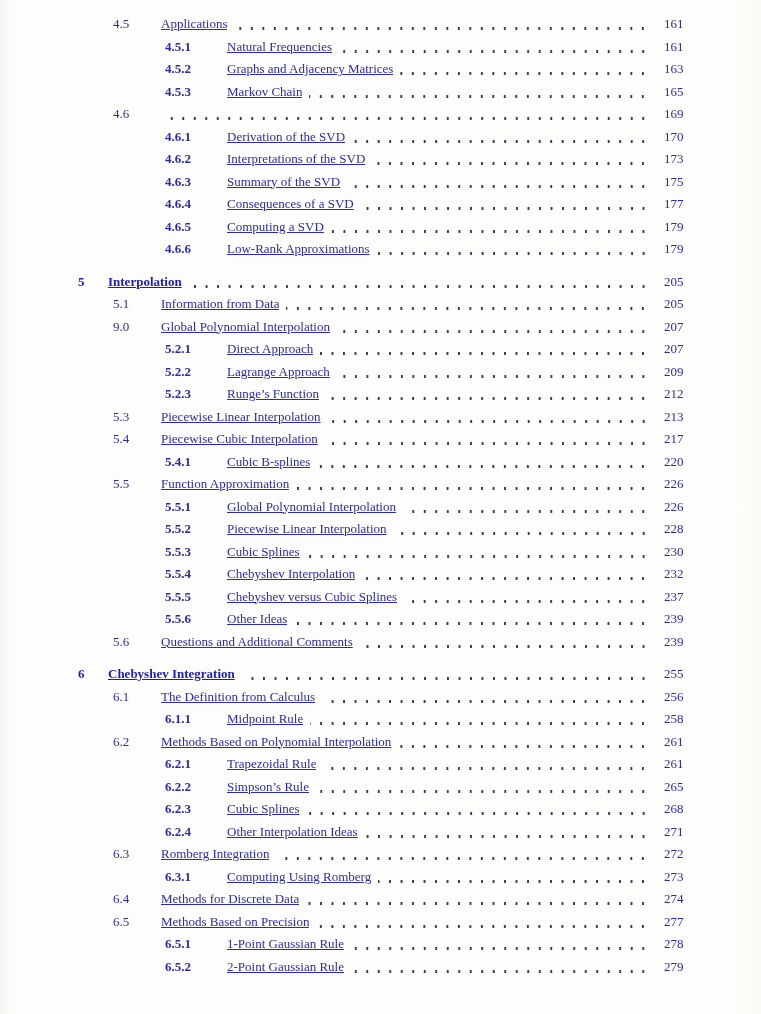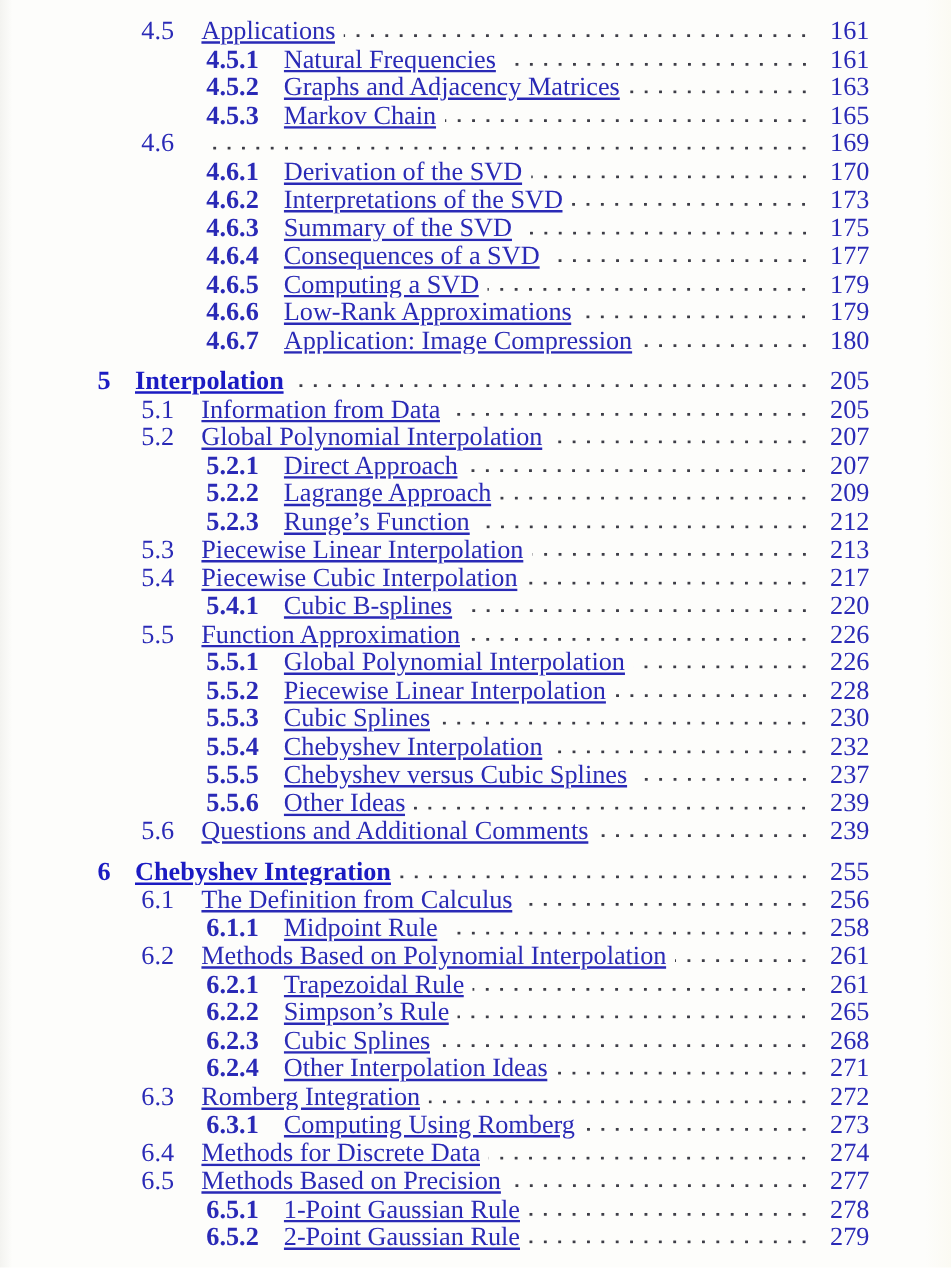--- a/index.html
+++ b/index.html
@@ -12,21 +12,21 @@
   }
   .toc {
     padding-top: 13px;
     padding-right: 63px;
   }
   .row {
     display: flex;
     align-items: baseline;
     height: 22.5px;
     line-height: 22.5px;
-    font-size: 21px;
+    font-size: 13px;
     color: #2a2ab6;
     white-space: nowrap;
     cursor: pointer;
   }
   .row .num { flex: 0 0 auto; }
   .row .title { flex: 0 1 auto; overflow: hidden; text-decoration: underline; }
   .row.chapter {
     margin-top: 10px;
     font-weight: 700;
     color: #1b1bc2;
@@ -115,40 +115,34 @@
       <span class="title">Computing a SVD</span>
       <span class="leader"></span>
       <span class="page">179</span>
     </div>
     <div class="row subsection">
       <span class="num">4.6.6</span>
       <span class="title">Low-Rank Approximations</span>
       <span class="leader"></span>
       <span class="page">179</span>
     </div>
-    <div class="row subsection">
-      <span class="num">4.6.7</span>
-      <span class="title">Application: Image Compression</span>
-      <span class="leader"></span>
-      <span class="page">180</span>
-    </div>
     <div class="row chapter">
       <span class="num">5</span>
       <span class="title">Interpolation</span>
       <span class="leader"></span>
       <span class="page">205</span>
     </div>
     <div class="row section">
       <span class="num">5.1</span>
       <span class="title">Information from Data</span>
       <span class="leader"></span>
       <span class="page">205</span>
     </div>
     <div class="row section">
-      <span class="num">5.2</span>
+      <span class="num">9.0</span>
       <span class="title">Global Polynomial Interpolation</span>
       <span class="leader"></span>
       <span class="page">207</span>
     </div>
     <div class="row subsection">
       <span class="num">5.2.1</span>
       <span class="title">Direct Approach</span>
       <span class="leader"></span>
       <span class="page">207</span>
     </div>

